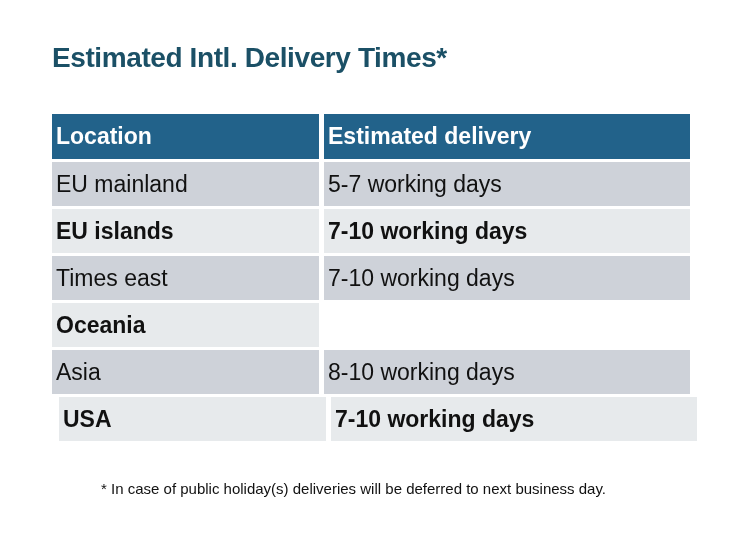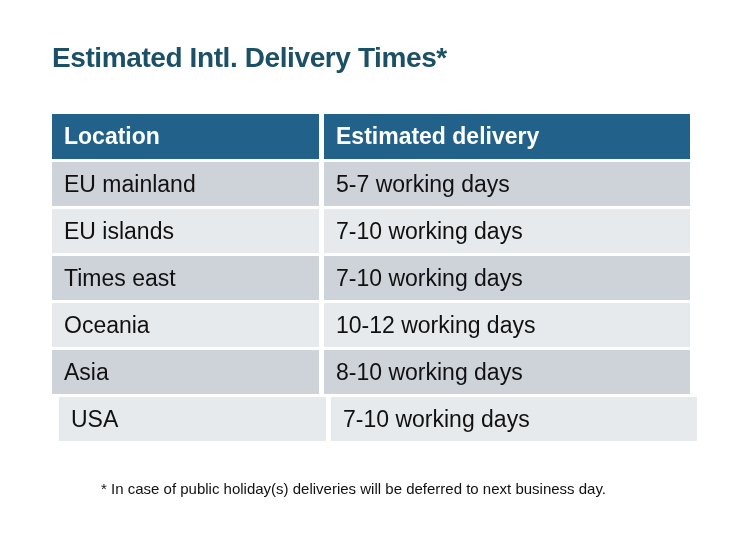--- a/index.html
+++ b/index.html
@@ -42,21 +42,21 @@
     display: flex;
     width: 100%;
     margin-bottom: 3px;
   }
   .table-row:last-child {
     margin-bottom: 0;
     margin-left: 7px;
   }
   .cell {
     box-sizing: border-box;
-    padding: 0 0 0 12px;
+    padding: 0 0 0 4px;
     display: flex;
     align-items: center;
     height: 44px;
     font-size: 23px;
     color: #111111;
     white-space: nowrap;
     overflow: hidden;
   }
   .cell-location {
     width: 267px;
@@ -72,20 +72,21 @@
     color: #ffffff;
     font-weight: bold;
     font-size: 23px;
     height: 45px;
   }
   .row-odd .cell {
     background: #ced2d9;
   }
   .row-even .cell {
     background: #e7eaec;
+    font-weight: bold;
   }
   .footnote {
     position: absolute;
     left: 73px;
     top: 479px;
     font-size: 15px;
     color: #111111;
     line-height: 20px;
     white-space: nowrap;
     margin-left: 28px;
@@ -115,21 +116,20 @@
       <div class="cell cell-delivery">7-10 working days</div>
     </div>
 
     <div class="table-row row-odd">
       <div class="cell cell-location">Times east</div>
       <div class="cell cell-delivery">7-10 working days</div>
     </div>
 
     <div class="table-row row-even">
       <div class="cell cell-location">Oceania</div>
-      <div class="cell cell-delivery">10-12 working days</div>
     </div>
 
     <div class="table-row row-odd">
       <div class="cell cell-location">Asia</div>
       <div class="cell cell-delivery">8-10 working days</div>
     </div>
 
     <div class="table-row row-even">
       <div class="cell cell-location">USA</div>
       <div class="cell cell-delivery">7-10 working days</div>

